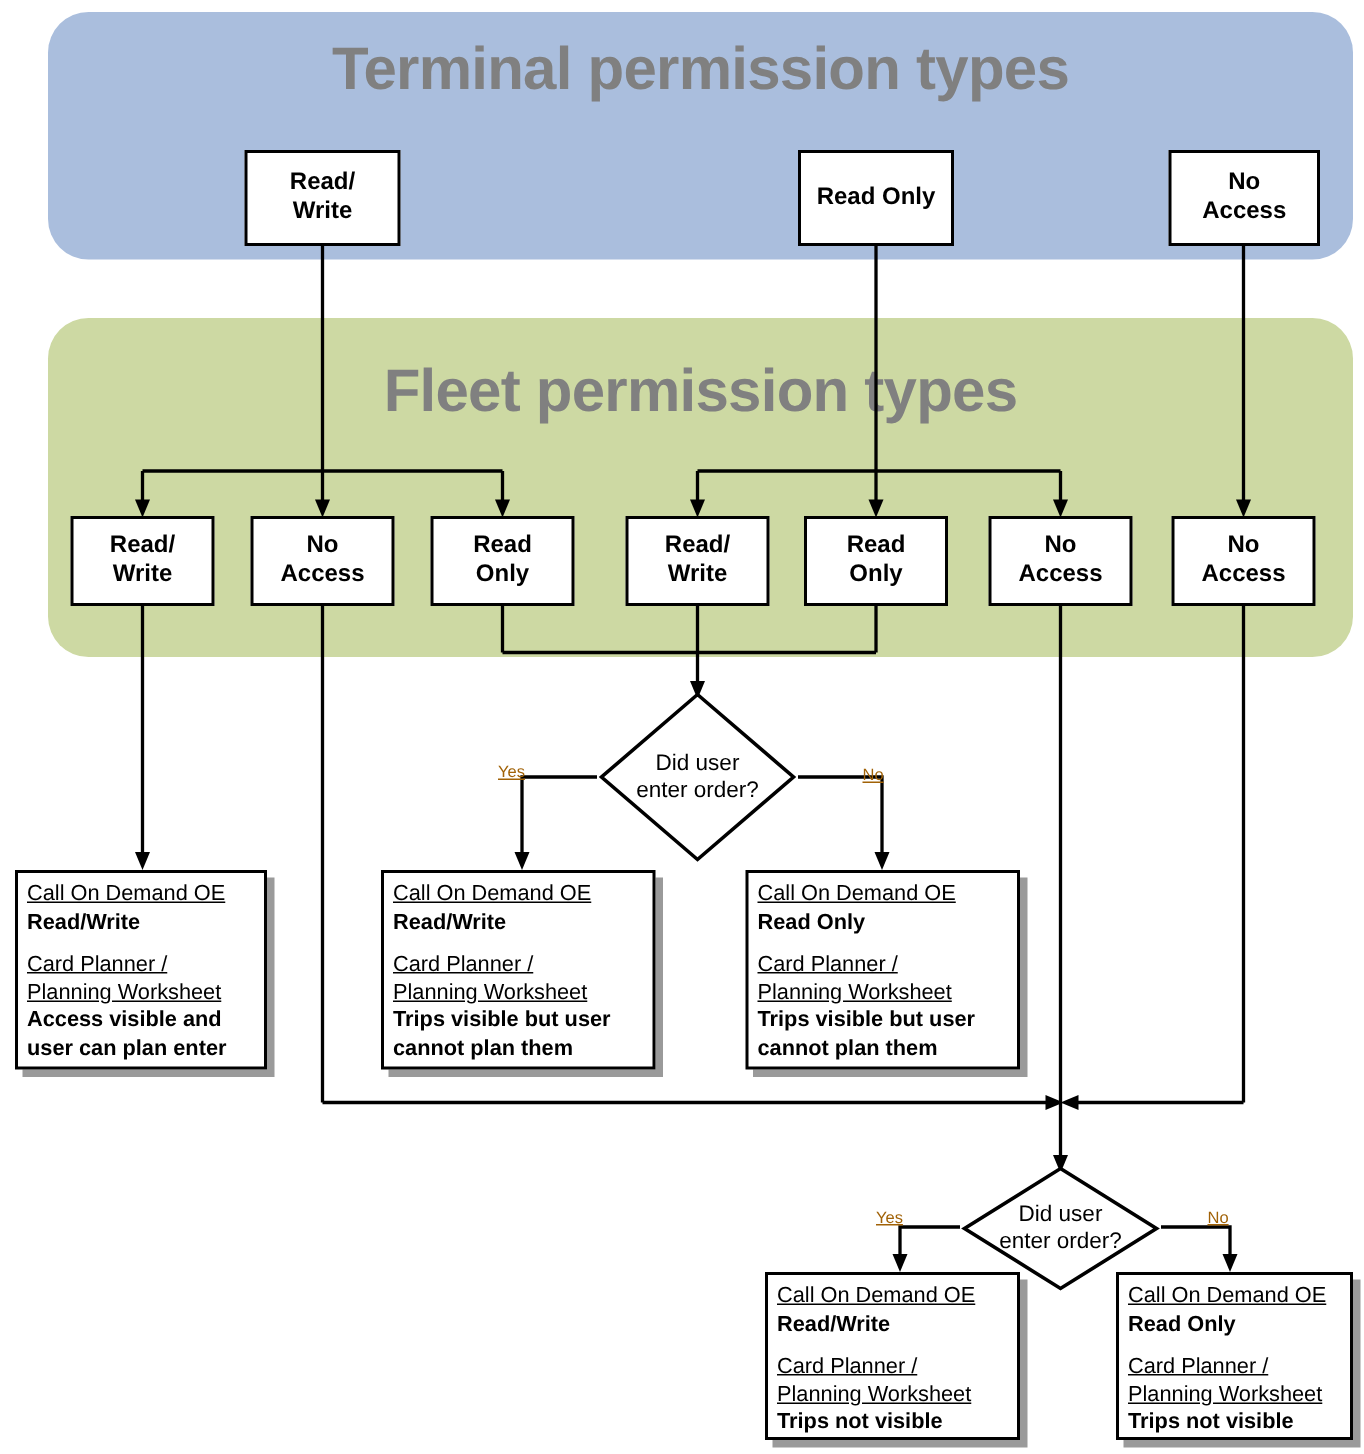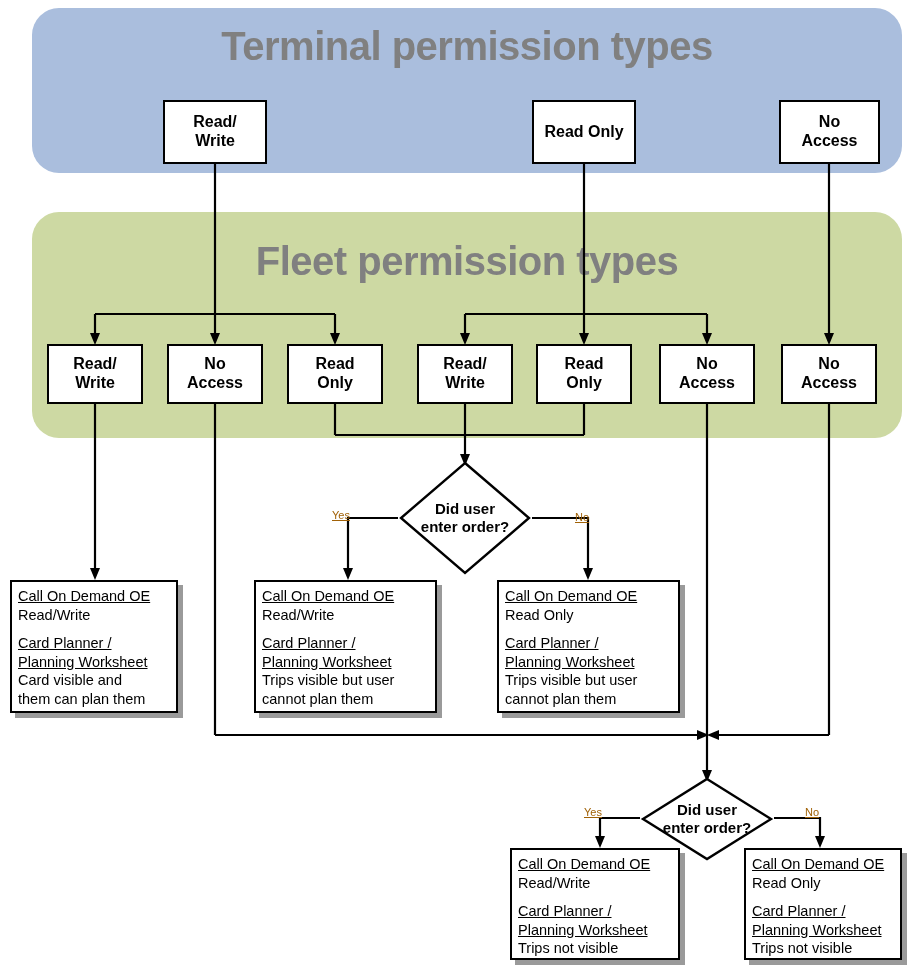--- a/index.html
+++ b/index.html
@@ -51,36 +51,36 @@
     background:#ffffff;
     border:2px solid #000000;
     box-sizing:border-box;
     padding:5px 7px 4px 6px;
     box-shadow:5px 5px 0 0 #9a9a9a;
     font-size:14.5px;
     color:#000000;
     line-height:1.30;
   }
   .rbox .hd{ text-decoration:underline; font-weight:normal; }
-  .rbox .vl{ font-weight:normal; }
+  .rbox .vl{ font-weight:bold; }
   .rbox .gap{ height:9px; }
 
   
   .diamond{
     position:absolute;
     display:flex;
     align-items:center;
     justify-content:center;
   }
   .diamond .dlabel{
     position:relative;
     z-index:2;
     text-align:center;
     font-size:15px;
-    font-weight:bold;
+    font-weight:normal;
     line-height:1.18;
     color:#000;
     pointer-events:none;
   }
   .diamond svg{position:absolute;left:0;top:0;}
 
   
   .elabel{
     position:absolute;
     font-size:11px;
@@ -240,22 +240,22 @@
 
   <div class="elabel" style="left:584px;top:806px;">Yes</div>
   <div class="elabel" style="left:805px;top:806px;">No</div>
 
   <div class="rbox" style="left:10px;top:580px;width:168px;height:133px;">
     <div class="hd">Call On Demand OE</div>
     <div class="vl">Read/Write</div>
     <div class="gap"></div>
     <div class="hd">Card Planner /</div>
     <div class="hd">Planning Worksheet</div>
-    <div class="vl">Card visible and</div>
-    <div class="vl">them can plan them</div>
+    <div class="vl">Access visible and</div>
+    <div class="vl">user can plan enter</div>
   </div>
 
   <div class="rbox" style="left:254px;top:580px;width:183px;height:133px;">
     <div class="hd">Call On Demand OE</div>
     <div class="vl">Read/Write</div>
     <div class="gap"></div>
     <div class="hd">Card Planner /</div>
     <div class="hd">Planning Worksheet</div>
     <div class="vl">Trips visible but user</div>
     <div class="vl">cannot plan them</div>

